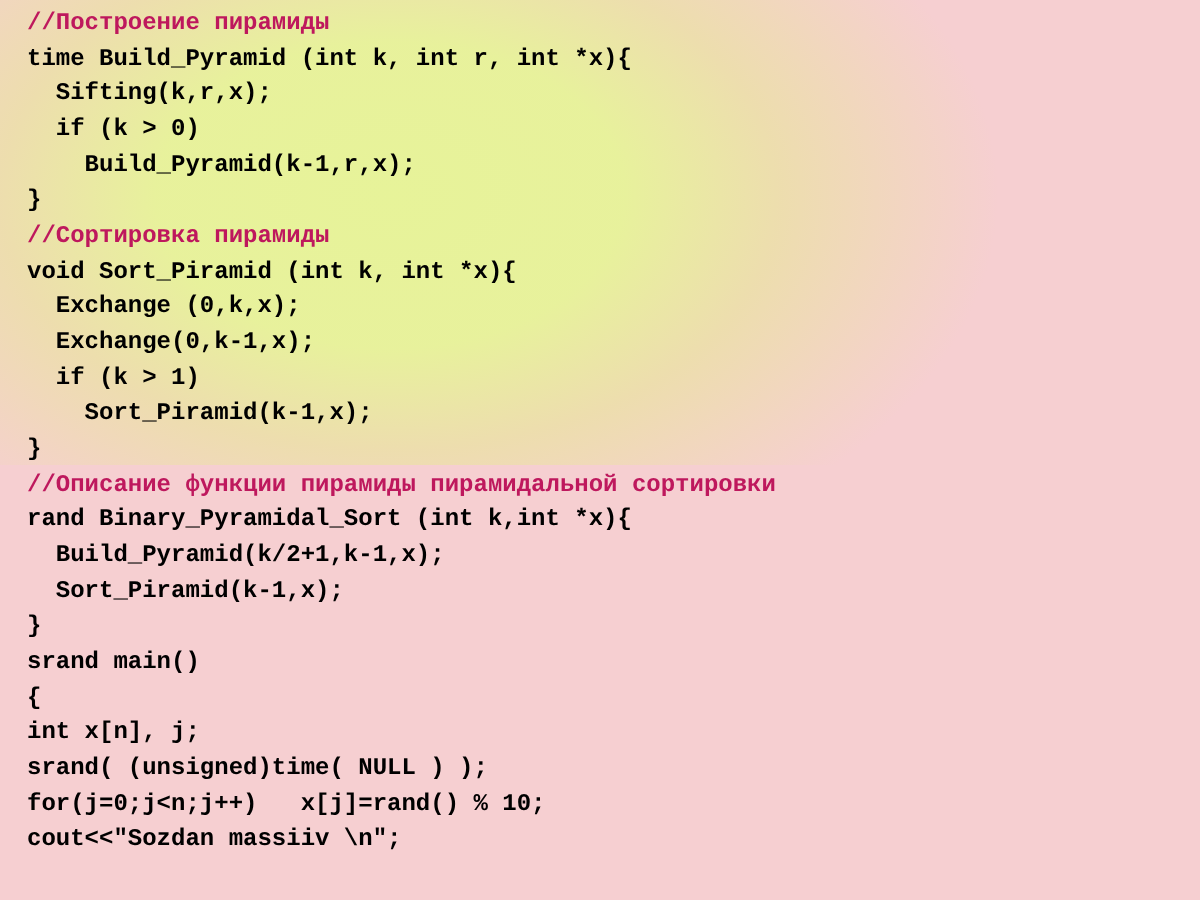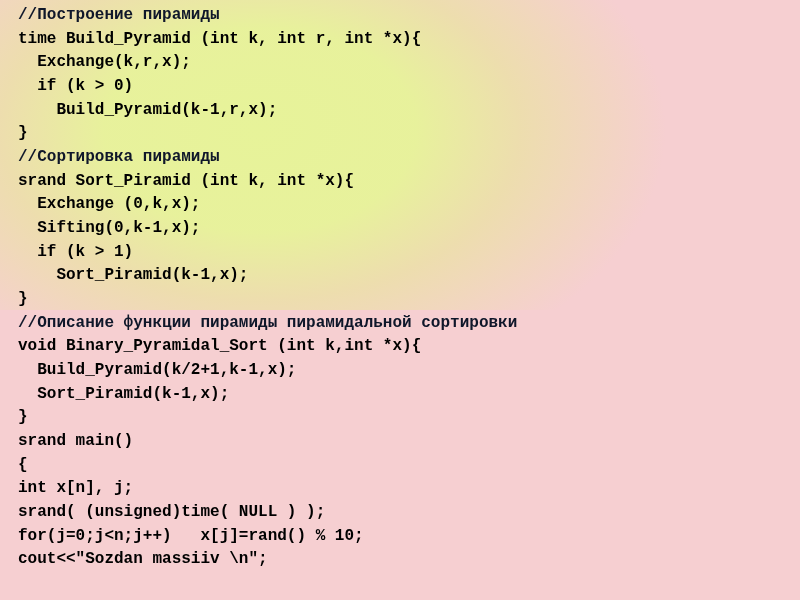--- a/index.html
+++ b/index.html
@@ -31,42 +31,42 @@
     pointer-events: none;
     z-index: 0;
   }
   .code {
     position: relative;
     z-index: 1;
     padding: 4px 0 0 18px;
     white-space: pre;
     color: #000;
   }
-  .cm { color: #0f172a; }
+  .cm { color: #be185d; }
 </style>
 </head>
 <body>
 
 <div class="highlight-box"></div>
 
 <div class="code"><span class="cm">//Построение пирамиды</span>
 <span>time Build_Pyramid (int k, int r, int *x){</span>
-<span>  Exchange(k,r,x);</span>
+<span>  Sifting(k,r,x);</span>
 <span>  if (k &gt; 0)</span>
 <span>    Build_Pyramid(k-1,r,x);</span>
 <span>}</span>
 <span class="cm">//Сортировка пирамиды</span>
-<span>srand Sort_Piramid (int k, int *x){</span>
+<span>void Sort_Piramid (int k, int *x){</span>
 <span>  Exchange (0,k,x);</span>
-<span>  Sifting(0,k-1,x);</span>
+<span>  Exchange(0,k-1,x);</span>
 <span>  if (k &gt; 1)</span>
 <span>    Sort_Piramid(k-1,x);</span>
 <span>}</span>
 <span class="cm">//Описание функции пирамиды пирамидальной сортировки</span>
-<span>void Binary_Pyramidal_Sort (int k,int *x){</span>
+<span>rand Binary_Pyramidal_Sort (int k,int *x){</span>
 <span>  Build_Pyramid(k/2+1,k-1,x);</span>
 <span>  Sort_Piramid(k-1,x);</span>
 <span>}</span>
 <span>srand main()</span>
 <span>{</span>
 <span>int x[n], j;</span>
 <span>srand( (unsigned)time( NULL ) );</span>
 <span>for(j=0;j&lt;n;j++)   x[j]=rand() % 10;</span>
 <span>cout&lt;&lt;"Sozdan massiiv \n";</span></div>
 

